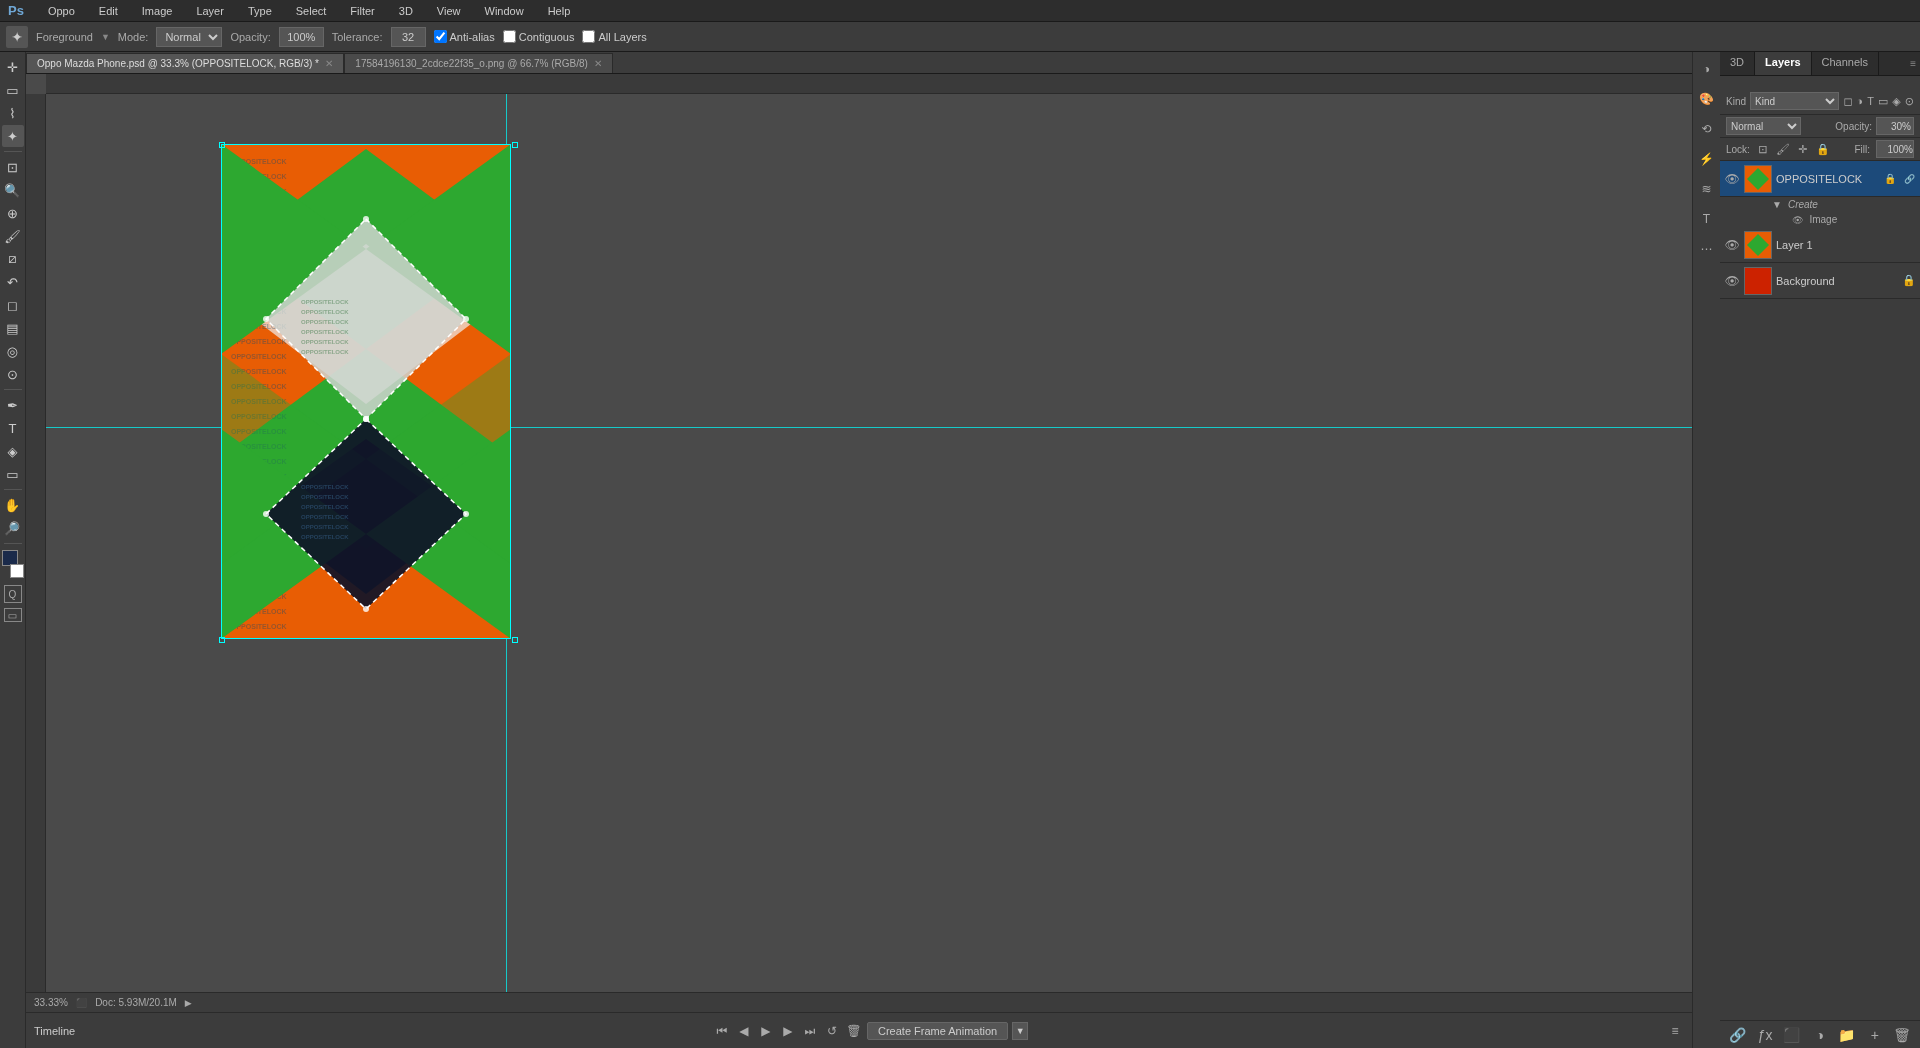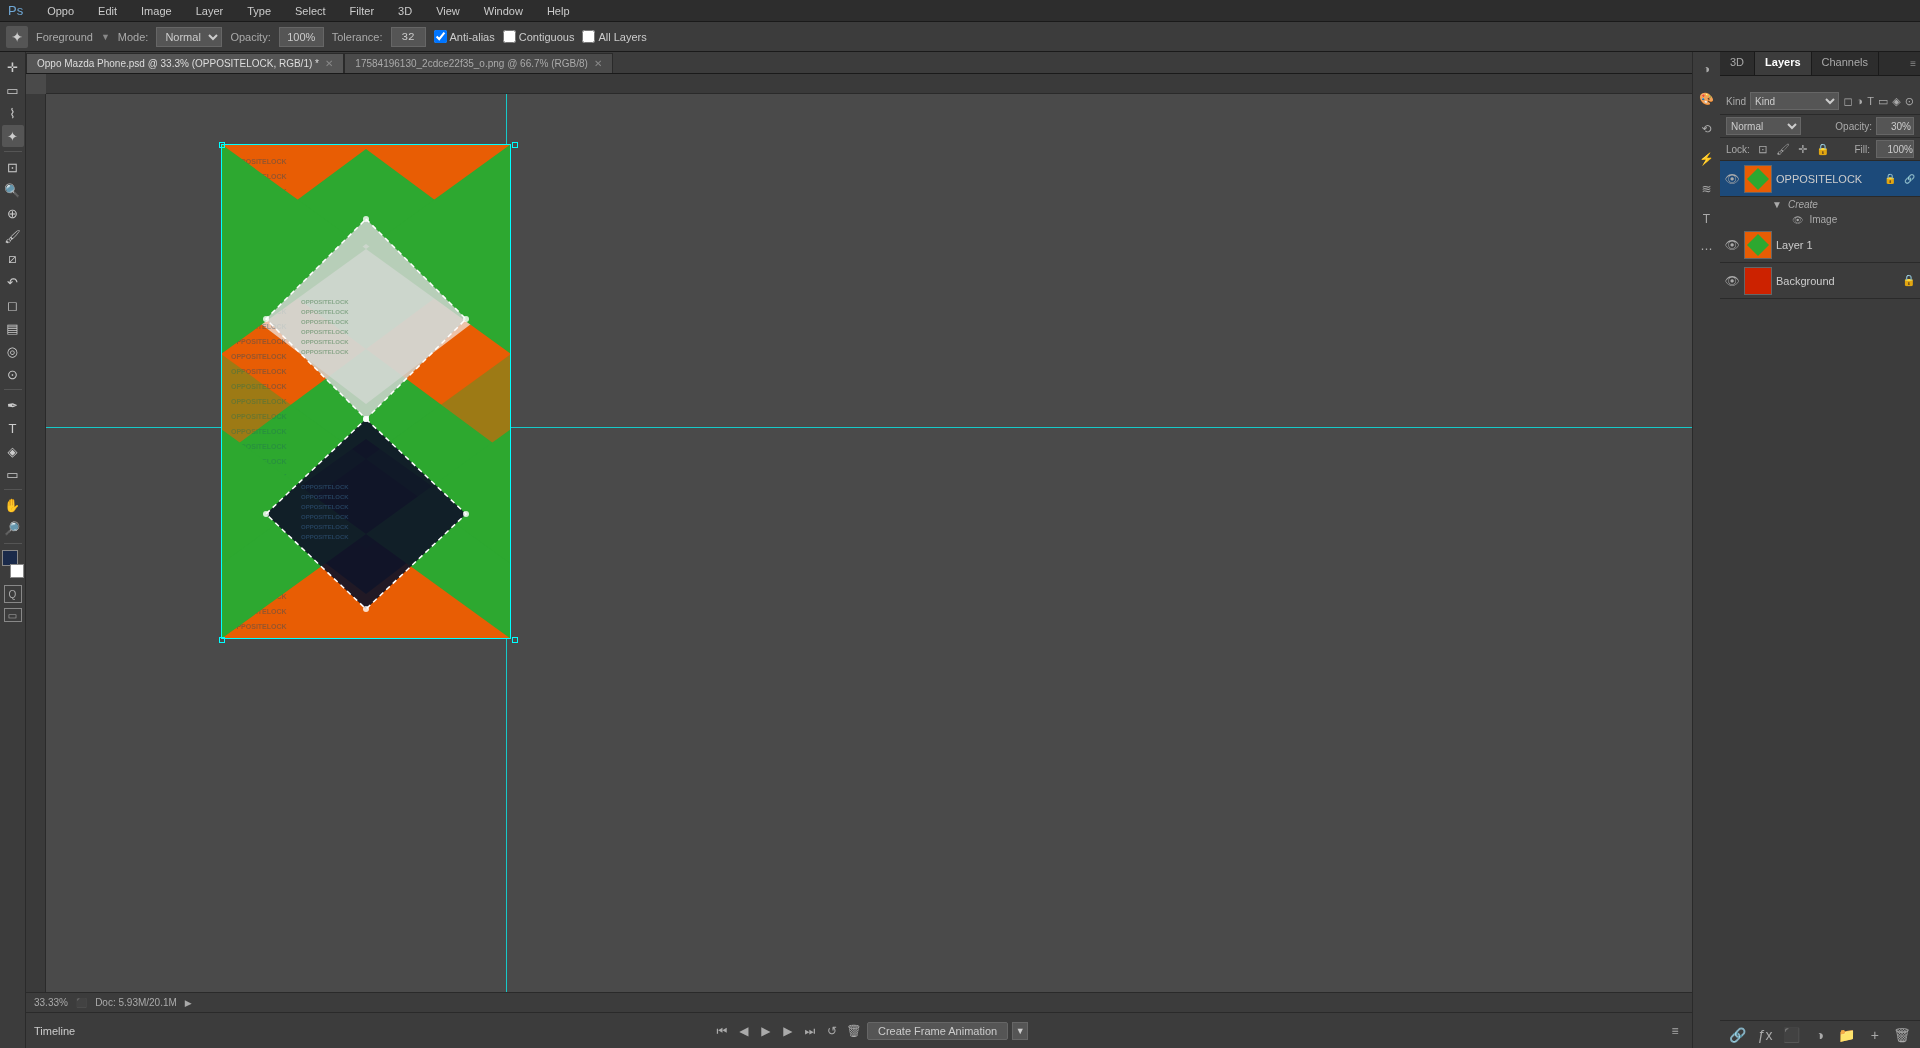--- a/index.html
+++ b/index.html
@@ -16,21 +16,21 @@
       border-bottom: 1px solid #1a1a1a;
     }
     .menu-item {
       font-size: 11px;
       color: #ccc;
       cursor: pointer;
       padding: 2px 4px;
     }
     .ps-logo {
       font-size: 13px;
-      font-weight: normal;
+      font-weight: bold;
       color: #6fa7d5;
       margin-right: 4px;
     }
 
     
     #options-bar {
       background: #3c3c3c;
       height: 30px;
       display: flex;
       align-items: center;
@@ -489,21 +489,21 @@
 
   <span class="options-label">Mode:</span>
   <select class="options-select">
     <option>Normal</option>
   </select>
 
   <span class="options-label">Opacity:</span>
   <input type="text" class="options-input" value="100%" style="">
 
   <span class="options-label">Tolerance:</span>
-  <input type="text" class="options-input" value="32" style="width: 35px; font-family: Liberation Mono, monospace;">
+  <input type="text" class="options-input" value="32" style="width: 35px;">
 
   <label class="checkbox-item">
     <input type="checkbox" checked="" style=""> 
       <span>Anti-alias</span>
   </label>
 
   <label class="checkbox-item">
     <input type="checkbox" style=""> 
       <span>Contiguous</span>
   </label>
@@ -551,21 +551,21 @@
     </div>
     <div style="margin-top:4px;">
       <div style="width:18px; height:14px; border:1px solid #888; display:flex; align-items:center; justify-content:center; font-size:10px; color:#aaa;">▭</div>
     </div>
   </div>
 
   <div id="center-and-bottom">
 
     <div id="tab-bar">
       <div class="tab active">
-        <span>Oppo Mazda Phone.psd @ 33.3% (OPPOSITELOCK, RGB/1) *</span>
+        <span>Oppo Mazda Phone.psd @ 33.3% (OPPOSITELOCK, RGB/3) *</span>
         <span class="tab-close">✕</span>
       </div>
       <div class="tab">
         <span>17584196130_2cdce22f35_o.png @ 66.7% (RGB/8)</span>
         <span class="tab-close">✕</span>
       </div>
     </div>
 
     <div id="canvas-content" style="flex:1; position:relative; background:#4a4a4a;">
 

